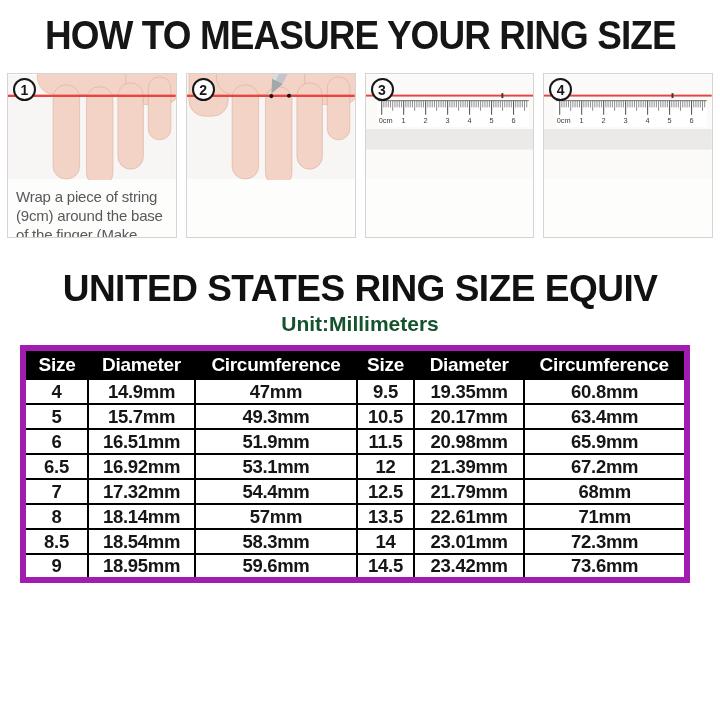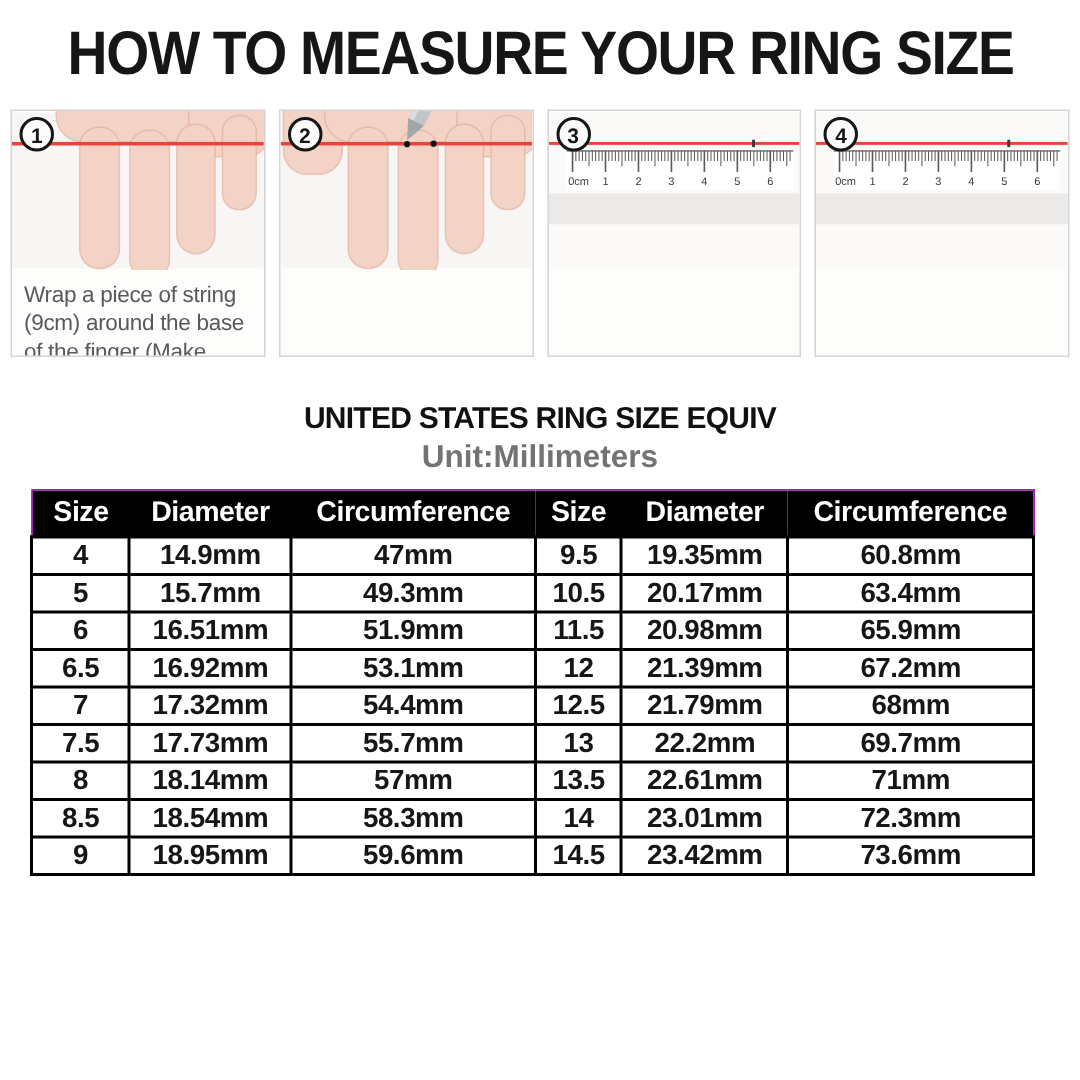--- a/index.html
+++ b/index.html
@@ -27,38 +27,38 @@
     border:2.5px solid #161616; border-radius:50%; background:#fcfcfc;
     display:flex; align-items:center; justify-content:center;
     font-size:14px; font-weight:bold; color:#161616; z-index:2;
   }
   .caption{
     padding:8px 7px 0 8px; font-size:15px; line-height:1.26;
     letter-spacing:-0.2px; color:#58595b;
   }
 
   
-  .chart-title{ margin-top:30px; text-align:center; font-size:20px;
+  .chart-title{ margin-top:30px; text-align:center; font-size:37px;
                 font-weight:bold; color:#111; letter-spacing:-0.5px; }
   .chart-subtitle{ text-align:center; font-size:21px; font-weight:bold;
-                   color:#737373; margin-top:2px; }
+                   color:#14532d; margin-top:2px; }
 
   table.size-chart{
     width:670px; margin:9px auto 0 auto; border-collapse:collapse;
     table-layout:fixed; text-align:center;
   }
   table.size-chart th{
     background:#000; color:#fff; font-size:19px; font-weight:bold;
     height:31px; letter-spacing:-0.3px;
   }
   table.size-chart td{
     border:2px solid #000; background:#fff; color:#161616;
     font-size:18.5px; font-weight:bold; height:25px; letter-spacing:-0.3px;
   }
-  table.size-chart{ border:1px solid #a21caf;margin-left:20px; }
+  table.size-chart{ border:6px solid #a21caf;margin-left:20px; }
 </style>
 </head>
 <body>
 
 <div class="main-title">
   <span>HOW TO MEASURE YOUR RING SIZE</span>
 </div>
 
 <div class="steps">
 
@@ -343,28 +343,20 @@
       </tr>
       <tr>
         <td>7</td>
         <td>17.32mm</td>
         <td>54.4mm</td>
         <td>12.5</td>
         <td>21.79mm</td>
         <td>68mm</td>
       </tr>
       <tr>
-        <td>7.5</td>
-        <td>17.73mm</td>
-        <td>55.7mm</td>
-        <td>13</td>
-        <td>22.2mm</td>
-        <td>69.7mm</td>
-      </tr>
-      <tr>
         <td>8</td>
         <td>18.14mm</td>
         <td>57mm</td>
         <td>13.5</td>
         <td>22.61mm</td>
         <td>71mm</td>
       </tr>
       <tr>
         <td>8.5</td>
         <td>18.54mm</td>

